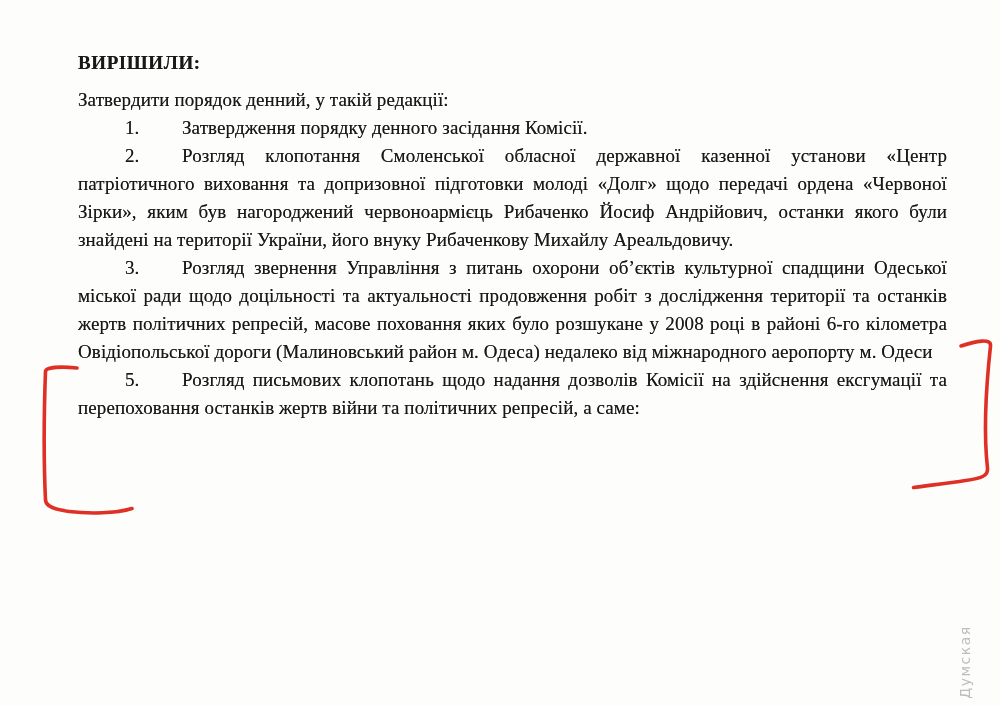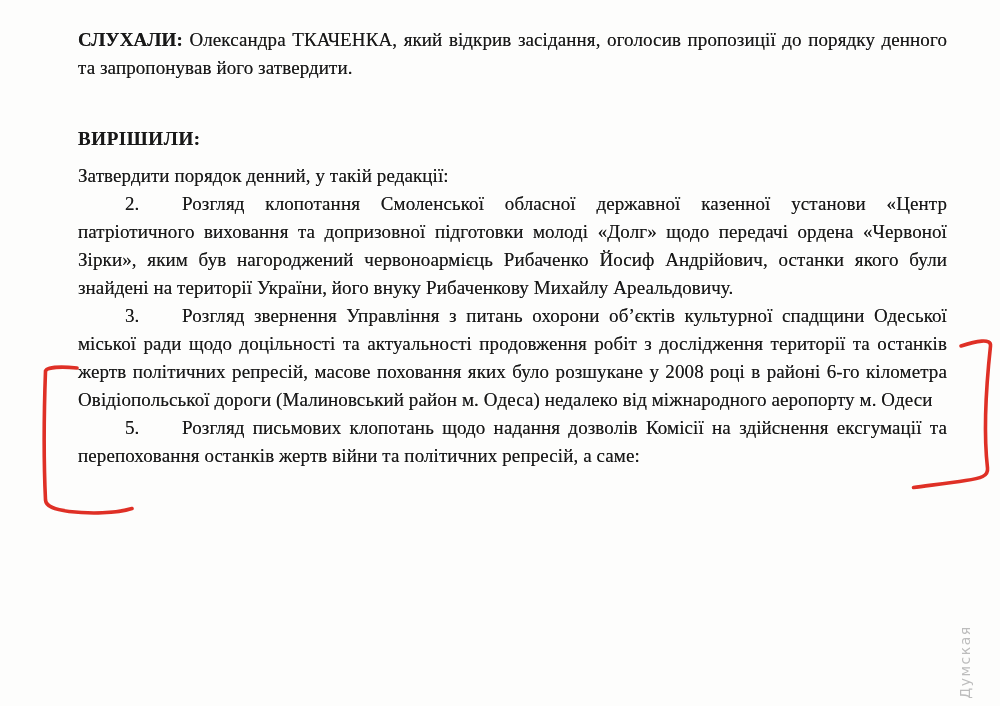--- a/index.html
+++ b/index.html
@@ -23,21 +23,21 @@
     line-height: 28px;
     text-align: justify;
     letter-spacing: 0.1px;
     text-shadow: 0 0 0.5px rgba(25,25,25,0.65);
   }
 
   .para { margin: 0; }
   .bold { font-weight: bold; }
 
   .heading-vyrishyly {
-    margin-top: 43px;
+    margin-top: 23px;
     font-weight: bold;
     letter-spacing: 0.6px;
   }
 
   .preamble { margin-top: 9px; }
 
   .item { text-indent: 47px; }
   .item .num {
     display: inline-block;
     width: 57px;
@@ -74,26 +74,26 @@
     color: #bdbdbd;
   }
 </style>
 </head>
 <body>
 
 <div class="page" style="background: rgb(253, 253, 252);">
 
   <div class="doc" style="color: rgb(24, 24, 24);">
 
-    <p class="para"><span class="bold">СЛУХАЛИ:</span> <span>Олександра ТКАЧЕНКА, який відкрив засідання, оголосив пропозиції до порядку денного та запропонував його затвердити.</span></p>
 
     <p class="para heading-vyrishyly">ВИРІШИЛИ:</p>
 
     <p class="para preamble">Затвердити порядок денний, у такій редакції:</p>
 
+    <p class="para item"><span class="num">1.</span><span>Затвердження порядку денного засідання Комісії.</span></p>
 
     <p class="para item"><span class="num">2.</span><span>Розгляд клопотання Смоленської обласної державної казенної установи «Центр патріотичного виховання та допризовної підготовки молоді «Долг» щодо передачі ордена «Червоної Зірки», яким був нагороджений червоноармієць Рибаченко Йосиф Андрійович, останки якого були знайдені на території України, його внуку Рибаченкову Михайлу Ареальдовичу.</span></p>
 
     <p class="para item"><span class="num">3.</span><span>Розгляд звернення Управління з питань охорони об’єктів культурної спадщини Одеської міської ради щодо доцільності та актуальності продовження робіт з дослідження території та останків жертв політичних репресій, масове поховання яких було розшукане у 2008 році в районі 6-го кілометра Овідіопольської дороги (Малиновський район м. Одеса) недалеко від міжнародного аеропорту м. Одеси</span></p>
 
 
     <p class="para item"><span class="num">5.</span><span>Розгляд письмових клопотань щодо надання дозволів Комісії на здійснення ексгумації та перепоховання останків жертв війни та політичних репресій, а саме:</span></p>
 
   </div>
 

